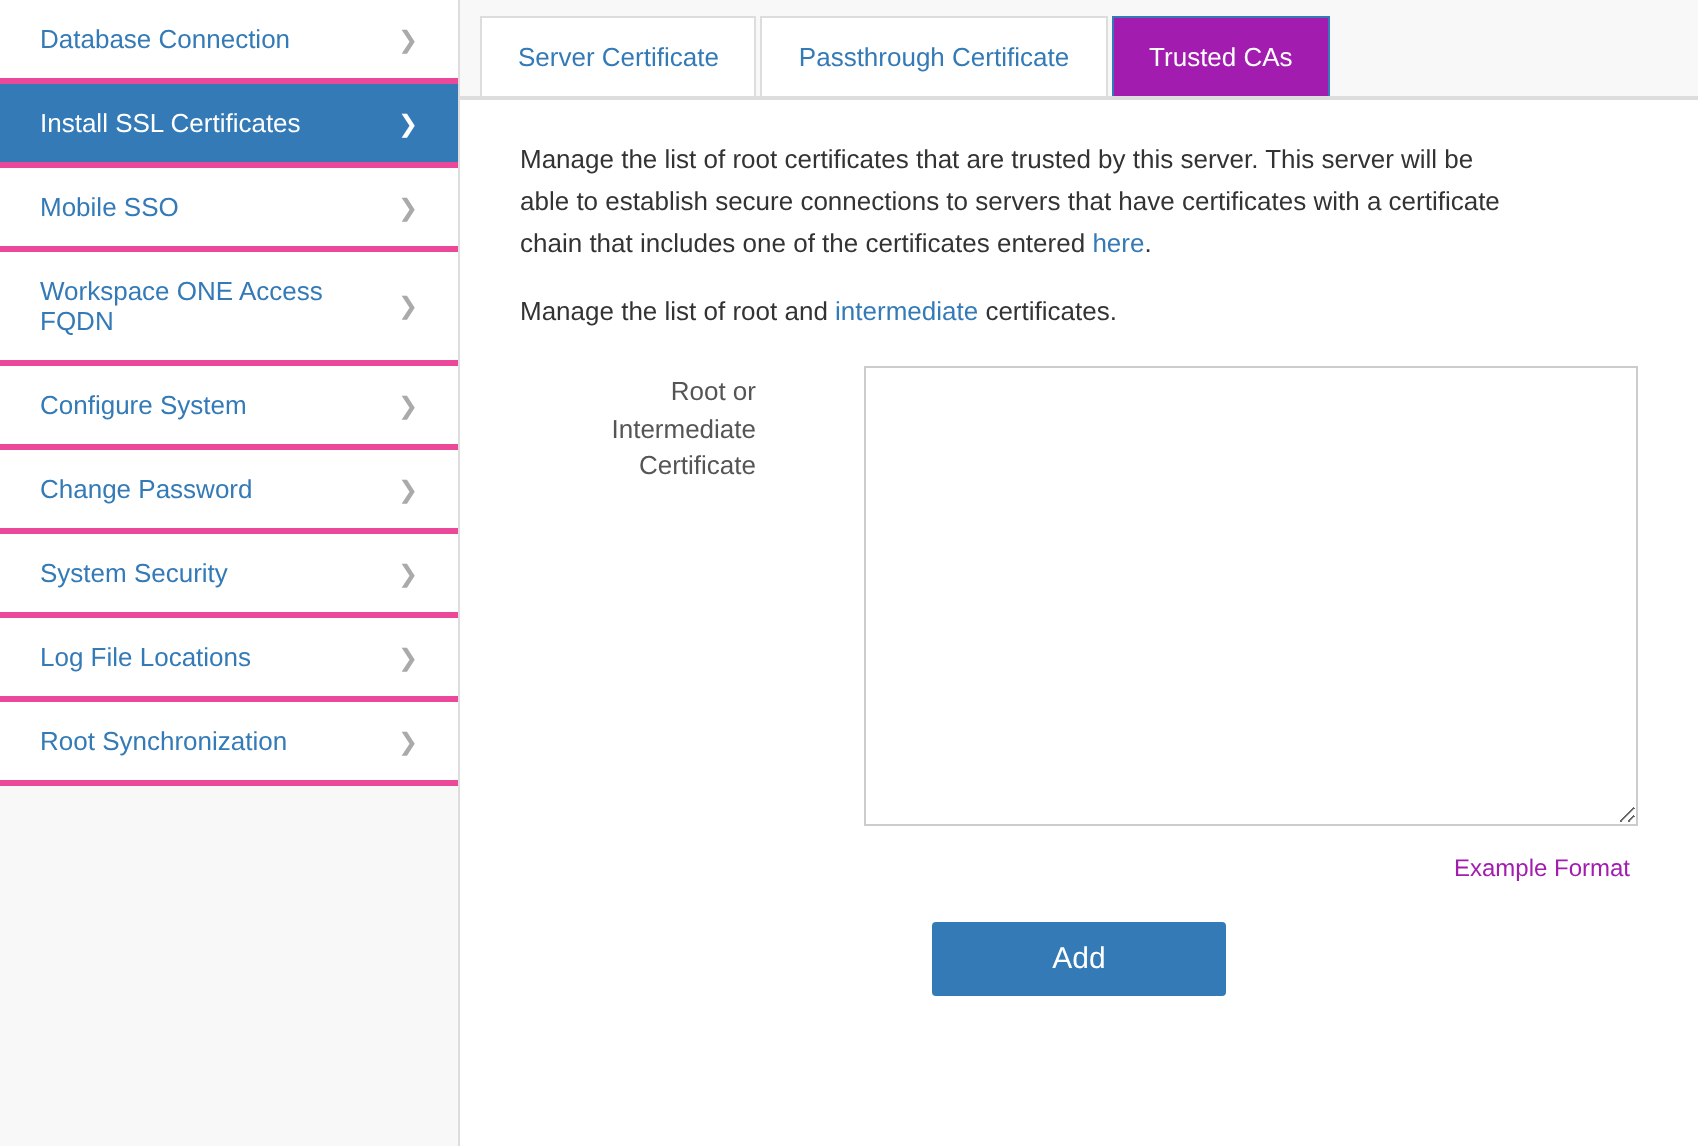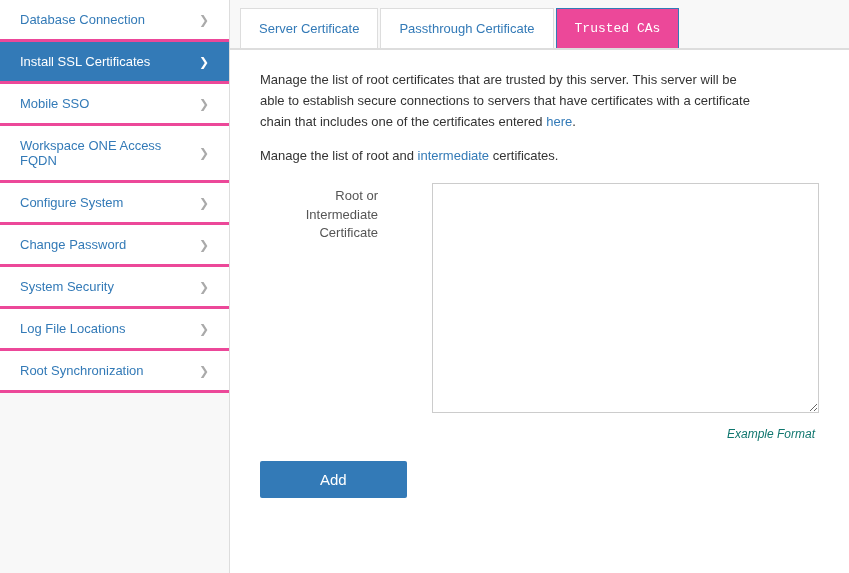--- a/index.html
+++ b/index.html
@@ -67,24 +67,23 @@
       color: #337ab7;
       border: 1px solid #ddd;
       border-bottom: none;
       margin-right: 2px;
       background: #fff;
       font-size: 13px;
       margin-top: 8px;
     }
     .tab:first-child { margin-left: 10px; }
     .tab.active {
-      background: #ec4899;
+      background: #a21caf;
       color: #fff;
       border-color: #337ab7;
-      font-family: Liberation Mono, monospace;
     }
 
     
     .content {
       padding: 20px 30px;
       flex: 1;
       overflow-y: auto;
     }
 
     .description {
@@ -136,21 +135,21 @@
 
     .example-link {
       text-align: right;
       margin-right: 0;
       margin-top: 4px;
       padding-right: 4px;
     }
 
     .add-button-row {
       display: flex;
-      justify-content: flex-start;
+      justify-content: center;
       margin-top: 20px;
     }
     .add-button {
       background: #337ab7;
       color: #fff;
       border: none;
       padding: 10px 60px;
       font-size: 15px;
       cursor: pointer;
       border-radius: 2px;
@@ -212,19 +211,19 @@
       certificate chain that includes one of the certificates entered <a href="#">here</a>.
     </p>
     <p class="description2">
       Manage the list of root and <a href="#">intermediate</a> certificates.
     </p>
     <div class="form-row">
       <label class="form-label">Root or Intermediate Certificate</label>
       <textarea class="form-textarea" style=""></textarea>
     </div>
     <div style="display:flex; justify-content: flex-end; max-width: 630px; margin-top: 4px;">
-      <a href="#" class="example-link" style="color:#0f766e; font-style:italic; font-size:12px; text-decoration:none;">Example Format</a>
+      <a href="#" class="example-link" style="color:#a21caf; font-size:12px; text-decoration:none;">Example Format</a>
     </div>
     <div class="add-button-row">
       <button class="add-button">Add</button>
     </div>
   </div>
 </div>
 
 </body></html>

